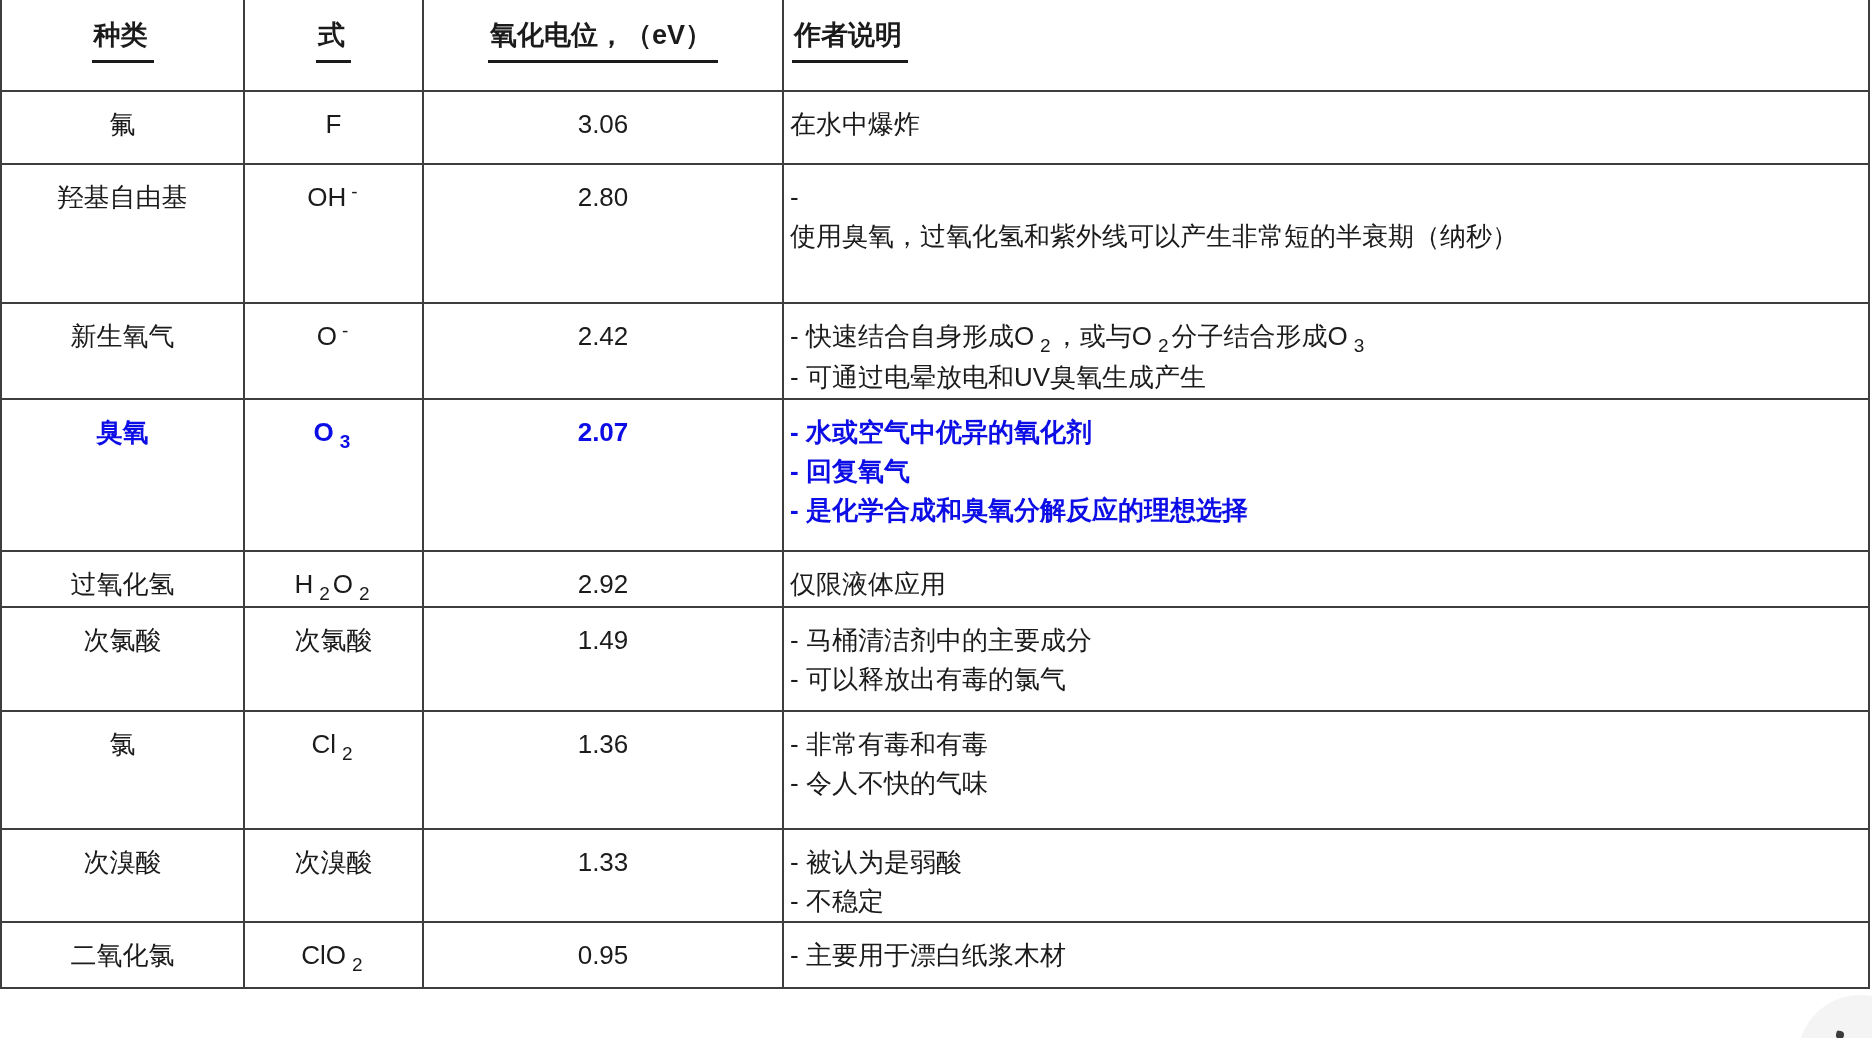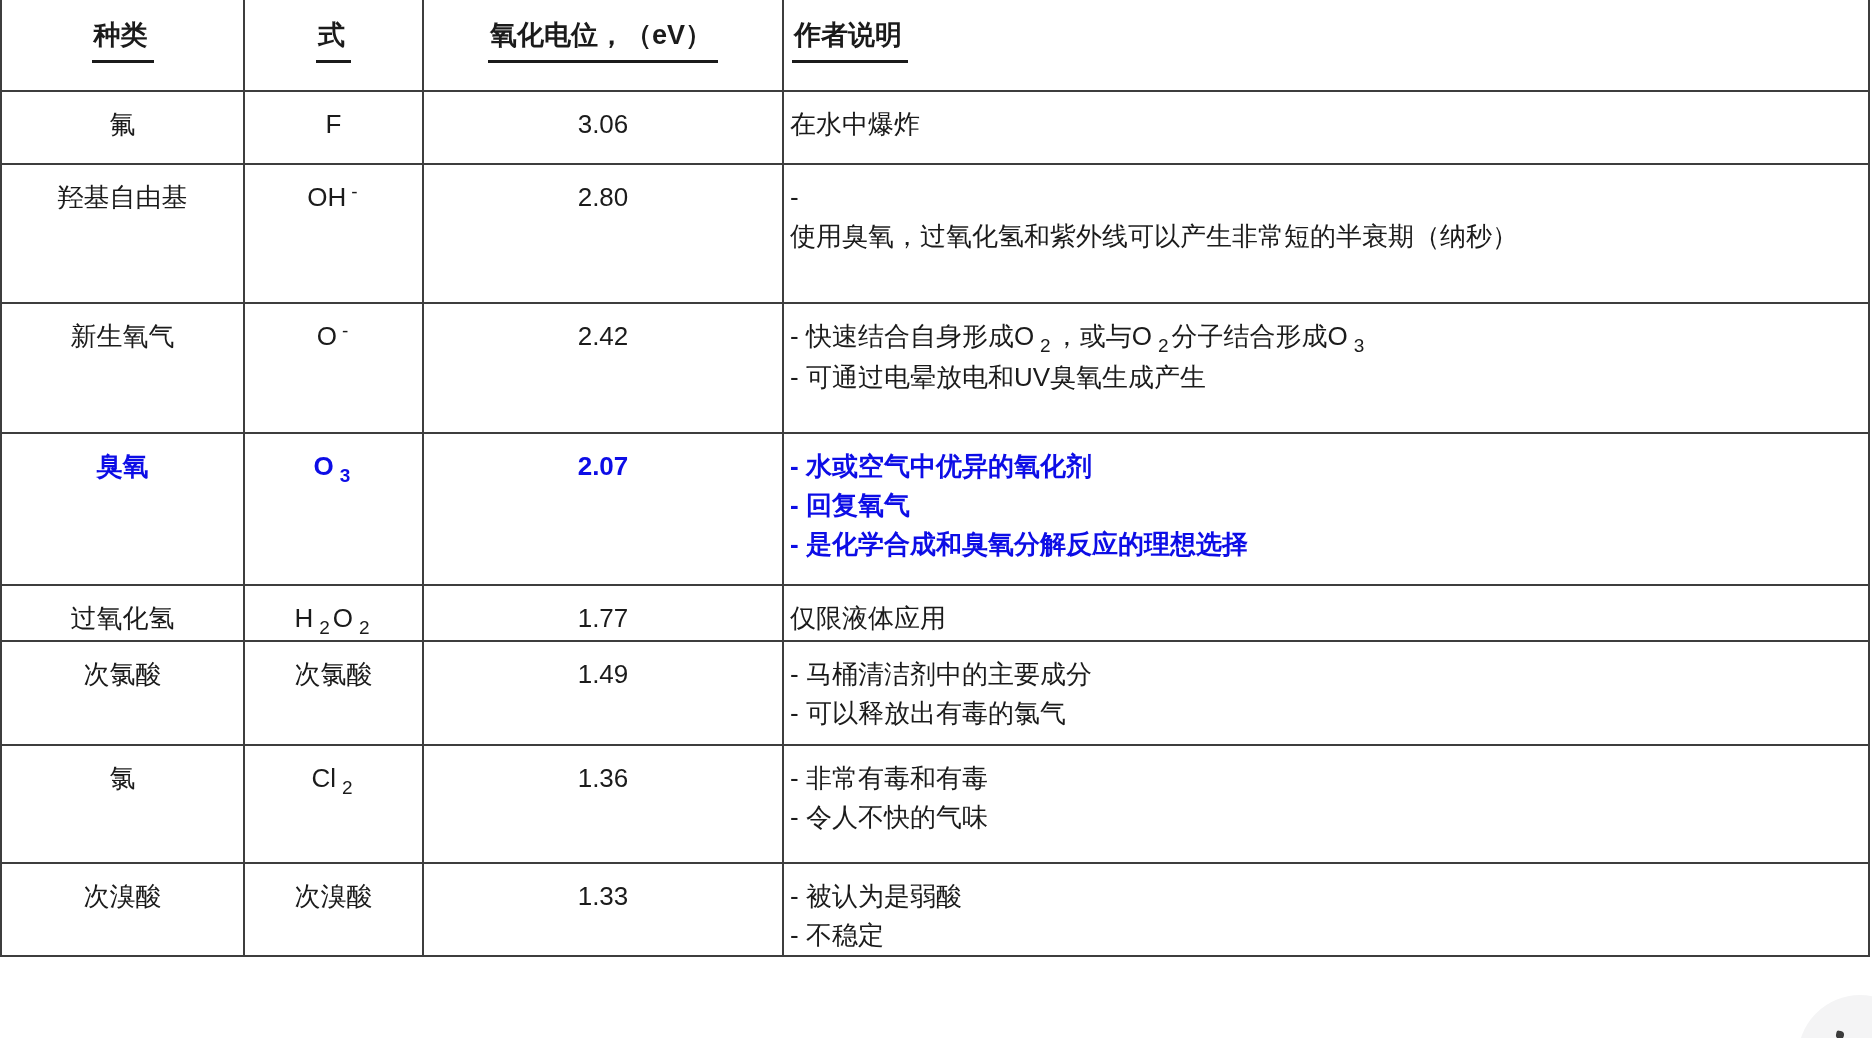--- a/index.html
+++ b/index.html
@@ -48,21 +48,21 @@
   }
   table.oxid thead th.col-notes { text-align: left; padding-left: 8px; }
   .th-label {
     display: inline-block;
     border-bottom: 3px solid currentColor;
     padding: 0 6px 5px 2px;
   }
   thead tr { height: 91px; }
   tbody tr:nth-child(1) { height: 73px; }
   tbody tr:nth-child(2) { height: 139px; }
-  tbody tr:nth-child(3) { height: 130px; }
+  tbody tr:nth-child(3) { height: 96px; }
   tbody tr:nth-child(4) { height: 152px; }
   tbody tr:nth-child(5) { height: 51px; }
   tbody tr:nth-child(6) { height: 104px; }
   tbody tr:nth-child(7) { height: 118px; }
   tbody tr:nth-child(8) { height: 92px; }
   tbody tr:nth-child(9) { height: 66px; }
   td.cell-species, td.cell-formula, td.cell-potential { text-align: center; }
   td.cell-notes { text-align: left; padding-left: 18px; padding-right: 24px; }
   tr.hl { color: var(--highlight); font-weight: bold; }
   .sub {
@@ -161,21 +161,21 @@
           <td class="cell-potential">2.07</td>
           <td class="cell-notes">
             <div class="note-line"><span class="seg">- 水或空气中优异的氧化剂</span></div>
             <div class="note-line"><span class="seg">- 回复氧气</span></div>
             <div class="note-line"><span class="seg">- 是化学合成和臭氧分解反应的理想选择</span></div>
           </td>
         </tr>
         <tr>
           <td class="cell-species">过氧化氢</td>
           <td class="cell-formula"><span class="seg">H</span><span class="sub">2</span><span class="seg">O</span><span class="sub">2</span></td>
-          <td class="cell-potential">1.77</td>
+          <td class="cell-potential">2.92</td>
           <td class="cell-notes">
             <div class="note-line"><span class="seg">仅限液体应用</span></div>
           </td>
         </tr>
         <tr>
           <td class="cell-species">次氯酸</td>
           <td class="cell-formula"><span class="seg">次氯酸</span></td>
           <td class="cell-potential">1.49</td>
           <td class="cell-notes">
             <div class="note-line"><span class="seg">- 马桶清洁剂中的主要成分</span></div>
@@ -193,19 +193,27 @@
         </tr>
         <tr>
           <td class="cell-species">次溴酸</td>
           <td class="cell-formula"><span class="seg">次溴酸</span></td>
           <td class="cell-potential">1.33</td>
           <td class="cell-notes">
             <div class="note-line"><span class="seg">- 被认为是弱酸</span></div>
             <div class="note-line"><span class="seg">- 不稳定</span></div>
           </td>
         </tr>
+        <tr>
+          <td class="cell-species">二氧化氯</td>
+          <td class="cell-formula"><span class="seg">ClO</span><span class="sub">2</span></td>
+          <td class="cell-potential">0.95</td>
+          <td class="cell-notes">
+            <div class="note-line"><span class="seg">- 主要用于漂白纸浆木材</span></div>
+          </td>
+        </tr>
       </tbody>
   </table>
 
   <div class="corner-bubble"></div>
   <div class="cursor-dot"></div>
 
 </div>
 
 </body></html>

